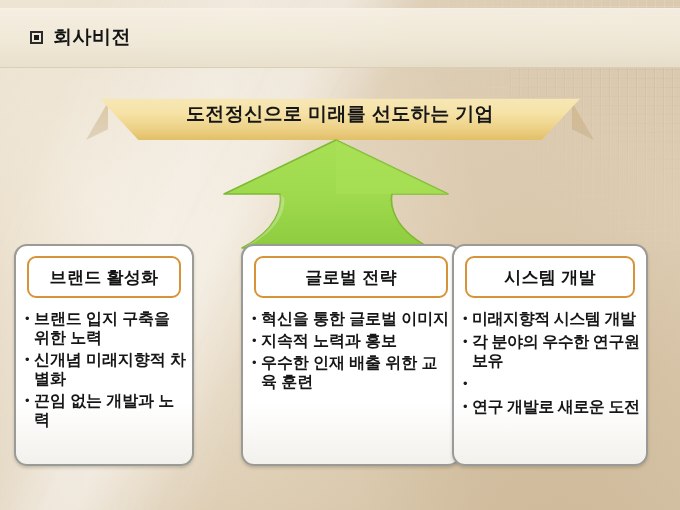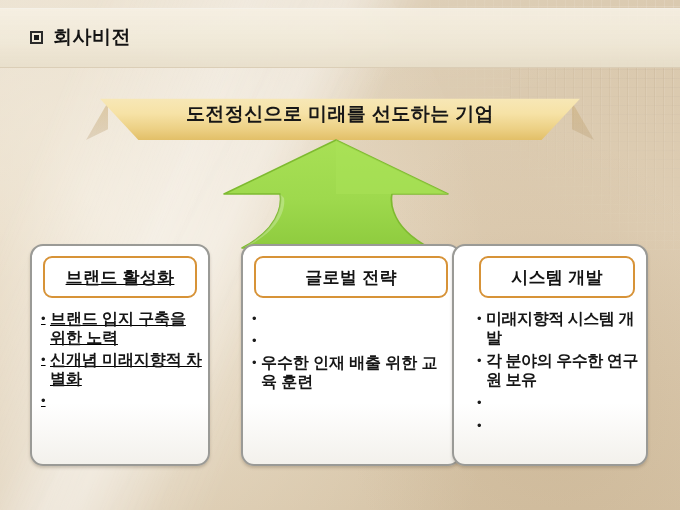--- a/index.html
+++ b/index.html
@@ -183,23 +183,23 @@
     position: absolute;
     top: 244px;
     height: 222px;
     border: 2px solid #9a9a96;
     border-radius: 13px;
     background: linear-gradient(to bottom, #ffffff 0%, #ffffff 72%, #f3f1ec 100%);
     box-sizing: border-box;
     box-shadow: 0 2px 3px rgba(90,75,55,0.25);
     overflow: hidden;
   }
-  #card-1 { left: 30px;  width: 180px; text-decoration: underline; }
+  #card-1 { left: 14px;  width: 180px; }
   #card-2 { left: 241px; width: 220px; }
-  #card-3 { left: 452px; width: 196px; padding-left: 14px; }
+  #card-3 { left: 452px; width: 196px; }
 
   .card-title-box {
     margin: 10px 11px 0 11px;
     height: 42px;
     border: 2px solid #d79338;
     border-radius: 9px;
     background: #ffffff;
     display: flex;
     align-items: center;
     justify-content: center;
@@ -302,34 +302,37 @@
       <div class="bullet-row">
         <span class="bullet-dot">•</span>
         <span class="bullet-text">브랜드 입지 구축을 위한 노력</span>
       </div>
       <div class="bullet-row">
         <span class="bullet-dot">•</span>
         <span class="bullet-text">신개념 미래지향적 차별화</span>
       </div>
       <div class="bullet-row">
         <span class="bullet-dot">•</span>
+        <span class="bullet-text">끈임 없는 개발과 노력</span>
       </div>
     </div>
   </div>
 
   <div class="card" id="card-2">
     <div class="card-title-box">
       <span class="card-title-text">글로벌 전략</span>
     </div>
     <div class="card-body">
       <div class="bullet-row">
         <span class="bullet-dot">•</span>
-      </div>
-      <div class="bullet-row">
-        <span class="bullet-dot">•</span>
+        <span class="bullet-text">혁신을 통한 글로벌 이미지</span>
+      </div>
+      <div class="bullet-row">
+        <span class="bullet-dot">•</span>
+        <span class="bullet-text">지속적 노력과 홍보</span>
       </div>
       <div class="bullet-row">
         <span class="bullet-dot">•</span>
         <span class="bullet-text">우수한 인재 배출 위한 교육 훈련</span>
       </div>
     </div>
   </div>
 
   <div class="card" id="card-3">
     <div class="card-title-box">
@@ -342,17 +345,18 @@
       </div>
       <div class="bullet-row">
         <span class="bullet-dot">•</span>
         <span class="bullet-text">각 분야의 우수한 연구원 보유</span>
       </div>
       <div class="bullet-row">
         <span class="bullet-dot">•</span>
       </div>
       <div class="bullet-row">
         <span class="bullet-dot">•</span>
+        <span class="bullet-text">연구 개발로 새로운 도전</span>
       </div>
     </div>
   </div>
 
 </div>
 
 </body></html>

